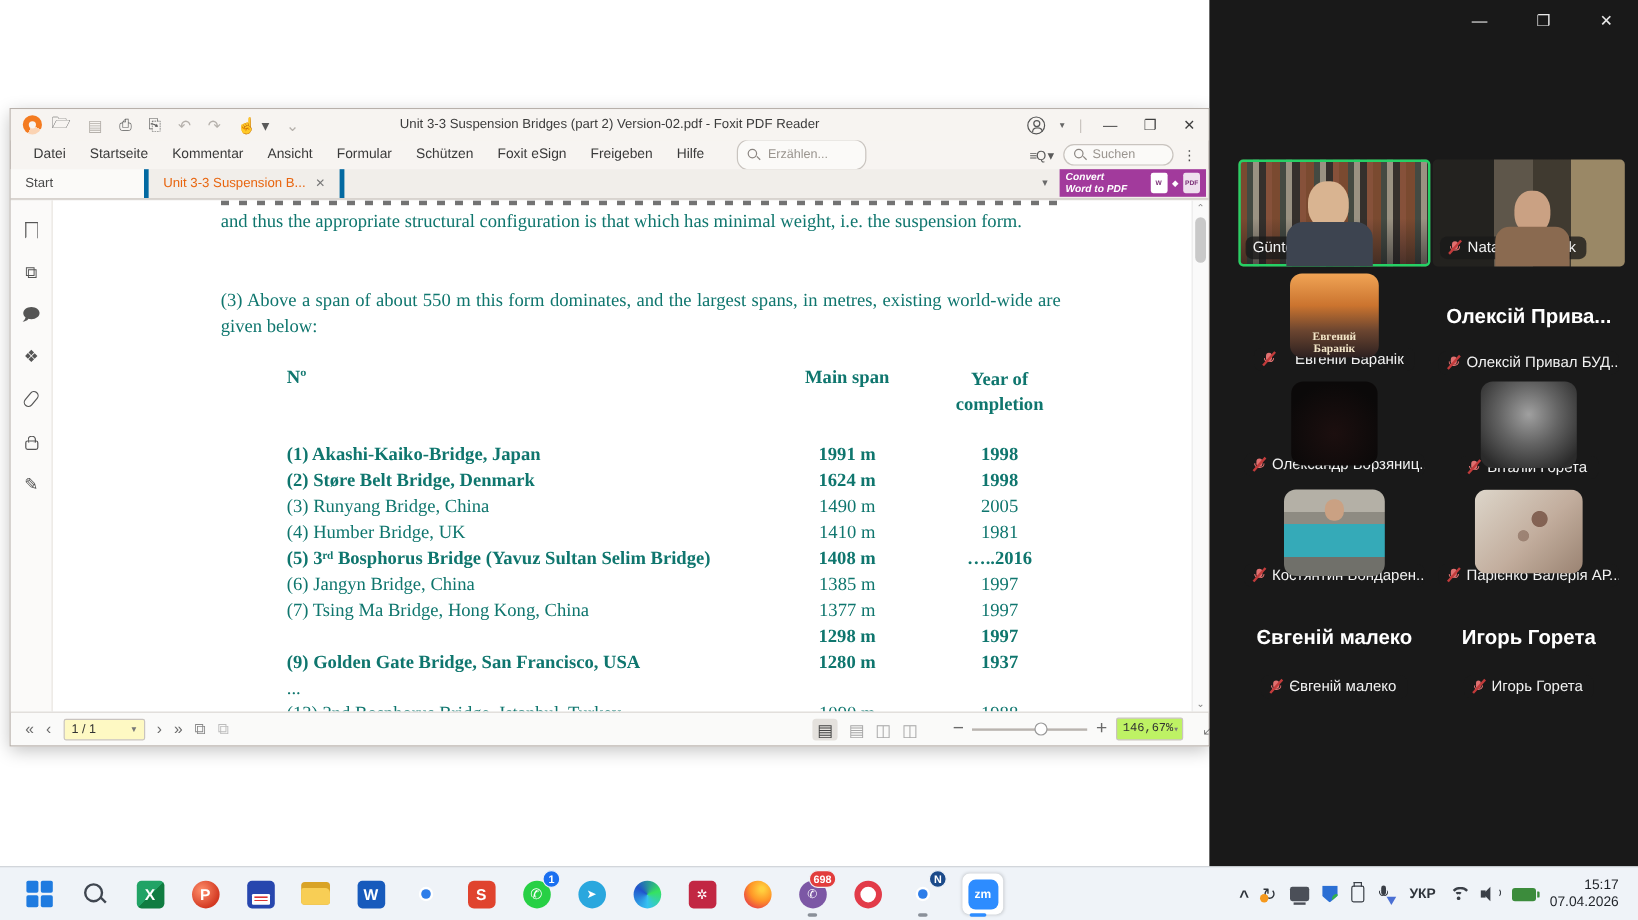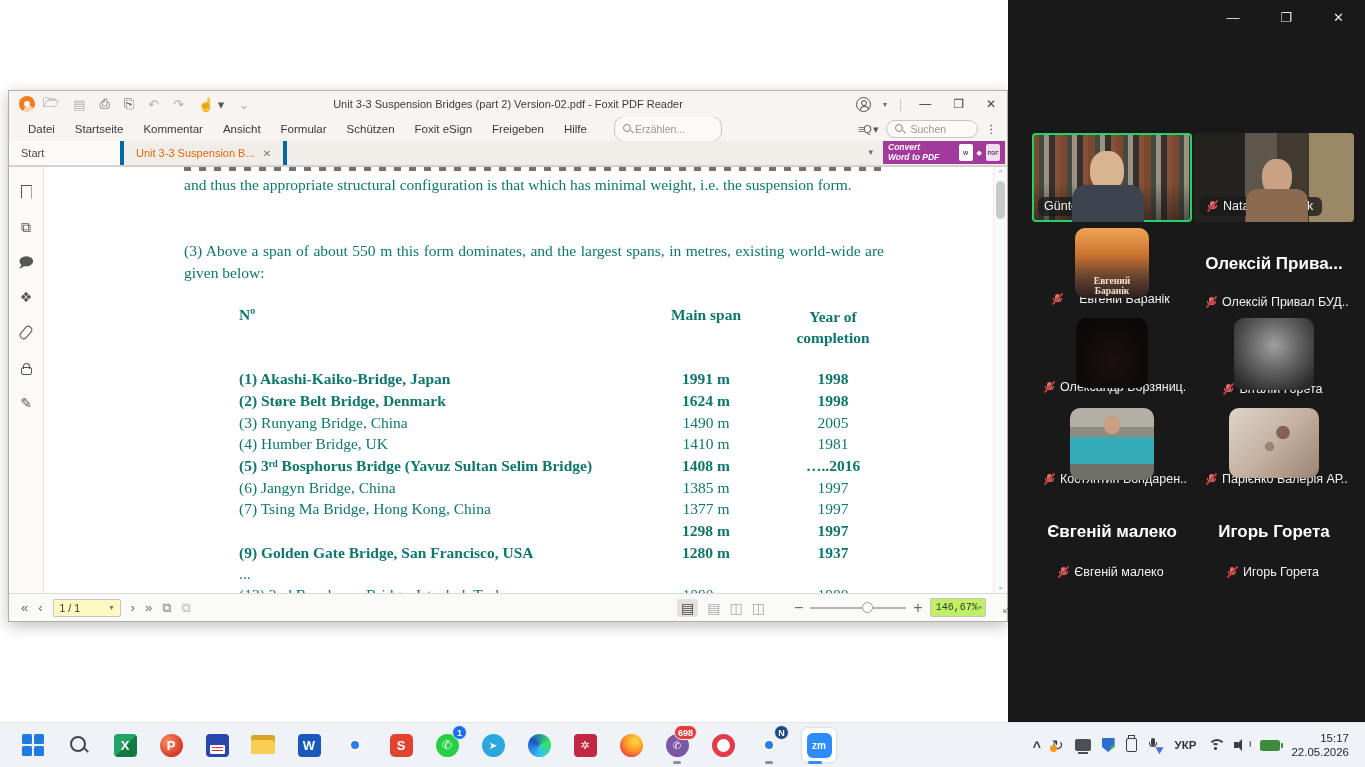--- a/index.html
+++ b/index.html
@@ -20,21 +20,21 @@
   .pdf-title { position:absolute; left:0; right:0; text-align:center; font-size:11px; color:#3c3c3c; pointer-events:none; }
   .tb-right { margin-left:auto; display:flex; align-items:center; gap:12px; color:#4a4a4a; font-size:12px; }
   .acct { width:15px; height:15px; border:1.3px solid #555; border-radius:50%; position:relative; }
   .acct::before{ content:''; position:absolute; left:4.2px; top:2.5px; width:4px; height:4px; border-radius:50%; border:1px solid #555; }
   .acct::after{ content:''; position:absolute; left:2.5px; top:8px; width:7px; height:3.5px; border:1px solid #555; border-bottom:none; border-radius:4px 4px 0 0; }
   .win-glyph { font-size:12px; color:#3f3f3f; padding:0 5px; }
   .vsep { color:#c9c4bf; }
 
   .pdf-menubar { height:24px; display:flex; align-items:center; gap:2px; padding:0 10px; font-size:11.5px; color:#3a3a3a; }
   .menu-item { padding:3px 9px; border-radius:3px; }
-  .tellme { display:flex; align-items:center; gap:1px; margin-left:16px; width:108px; height:26px; border:1px solid #c9c4bf; border-radius:10px; padding:0 8px; color:#9a958f; font-size:10.5px; background:#fbfaf8; }
+  .tellme { display:flex; align-items:center; gap:6px; margin-left:16px; width:108px; height:26px; border:1px solid #c9c4bf; border-radius:10px; padding:0 8px; color:#9a958f; font-size:10.5px; background:#fbfaf8; }
   .menubar-right { margin-left:auto; display:flex; align-items:center; gap:8px; color:#4a4a4a; }
   .searchbox { display:flex; align-items:center; gap:5px; width:92px; height:18px; border:1px solid #c9c4bf; border-radius:10px; padding:0 8px; color:#9a958f; font-size:10.5px; background:#fbfaf8; }
   .mag { position:relative; width:11px; height:11px; flex:0 0 auto; }
   .mag::before { content:''; position:absolute; left:0; top:0; width:6.5px; height:6.5px; border:1.4px solid #8a8580; border-radius:50%; }
   .mag::after { content:''; position:absolute; left:7px; top:7.4px; width:3.6px; height:1.4px; background:#8a8580; transform:rotate(45deg); }
   .listsearch { font-size:11px; letter-spacing:-1px; color:#5a5a5a; }
 
   .pdf-tabbar { height:25px; display:flex; align-items:stretch; background:#f1eeea; border-bottom:1px solid #d8d3ce; position:relative; }
   .tab { display:flex; align-items:center; gap:8px; padding:0 12px; font-size:11px; color:#4a4a4a; background:#fbfaf8; border-right:4px solid #0369a1; }
   .tab.start { width:115px; }
@@ -566,18 +566,18 @@
       <span class="lang">УКР</span>
       <span class="ic-wifi">
           <i></i>
         </span>
       <span class="ic-spk">
           <i></i>
         </span>
       <span class="ic-batt"></span>
       <div class="clock">
         <div>15:17</div>
-        <div>22.05.2026</div>
+        <div>07.04.2026</div>
       </div>
     </div>
   </div>
 
 </div>
 
 </body></html>

